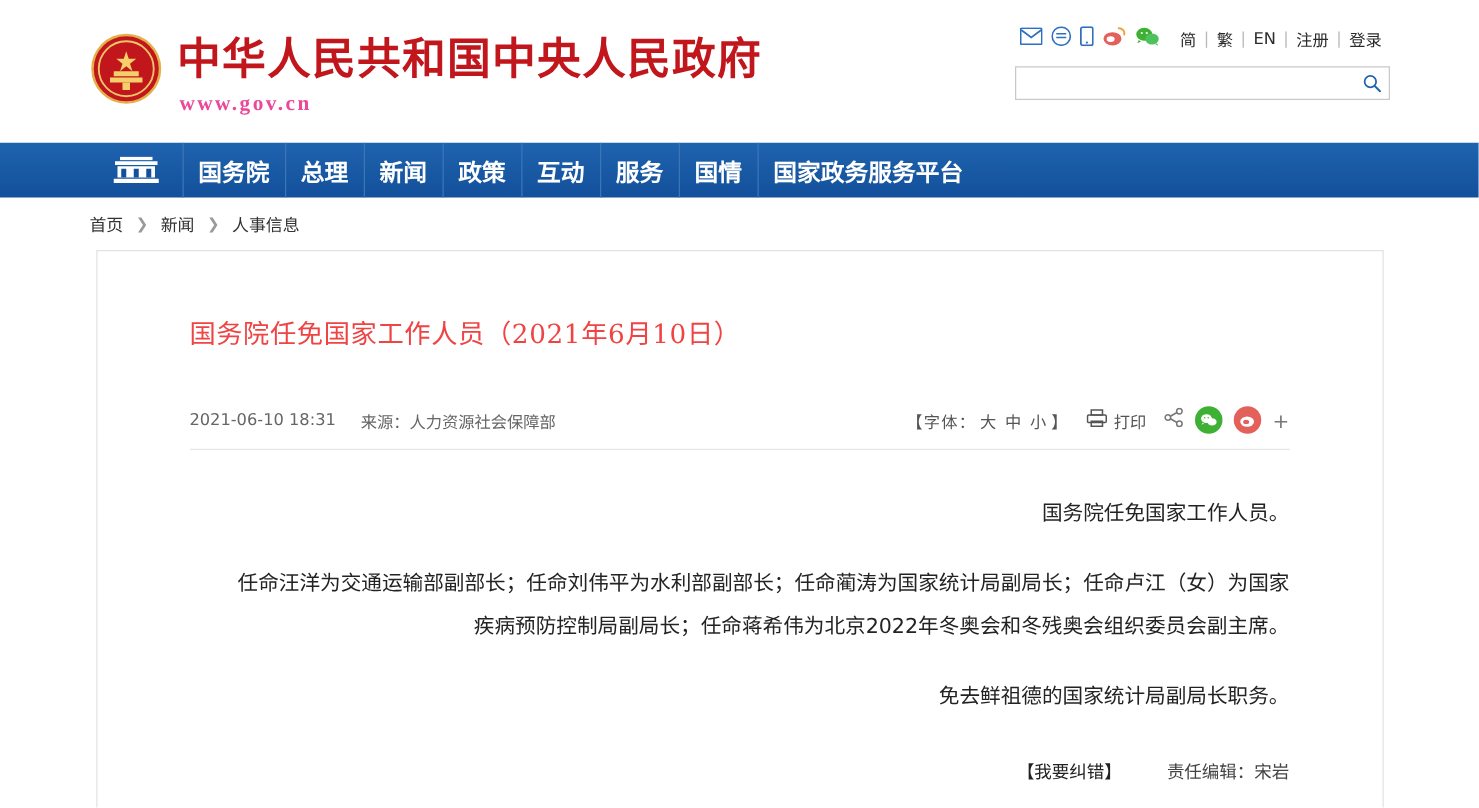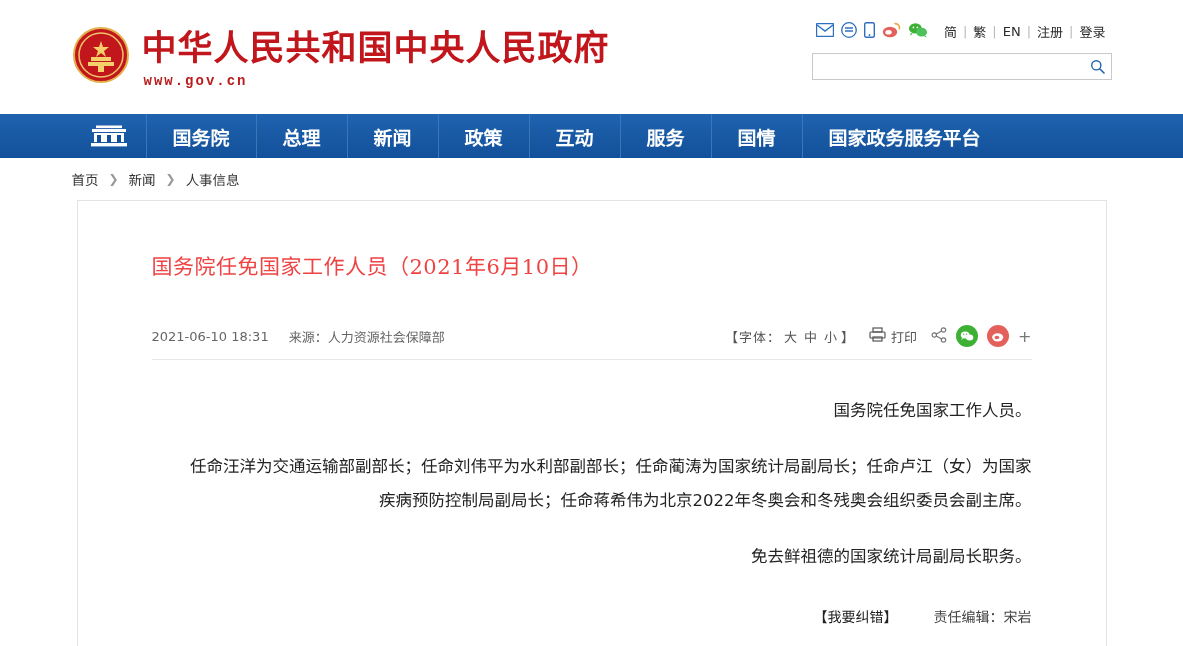--- a/index.html
+++ b/index.html
@@ -44,24 +44,24 @@
   .site-title .cn {
     font-family: "DejaVu Serif", "Liberation Serif", serif;
     font-weight: bold;
     font-size: 35px;
     letter-spacing: 1px;
     color: #c1161c;
     line-height: 40px;
     white-space: nowrap;
   }
   .site-title .en {
-    font-family: Liberation Mono, monospace;
+    font-family: Liberation Serif, serif;
     font-weight: bold;
-    font-size: 14px;
-    color: #b91c1c;
+    font-size: 17px;
+    color: #ec4899;
     letter-spacing: 2px;
     margin-top: 5px;
     margin-left: 2px;
   }
 
   
   .util {
     position: absolute;
     right: 0;
     top: 20px;
@@ -147,21 +147,21 @@
     cursor: pointer;
   }
   .nav-item {
     color: #ffffff;
     font-size: 19px;
     font-weight: bold;
     font-family: "DejaVu Sans", "Liberation Sans", sans-serif;
     display: flex;
     align-items: center;
     justify-content: center;
-    padding: 0 26px;
+    padding: 0 12px;
     border-right: 1px solid #3b76b8;
     cursor: pointer;
     white-space: nowrap;
   }
   .nav-item:last-child { border-right: none; }
 
   
   .crumb {
     width: 1040px;
     margin: 0 auto;

